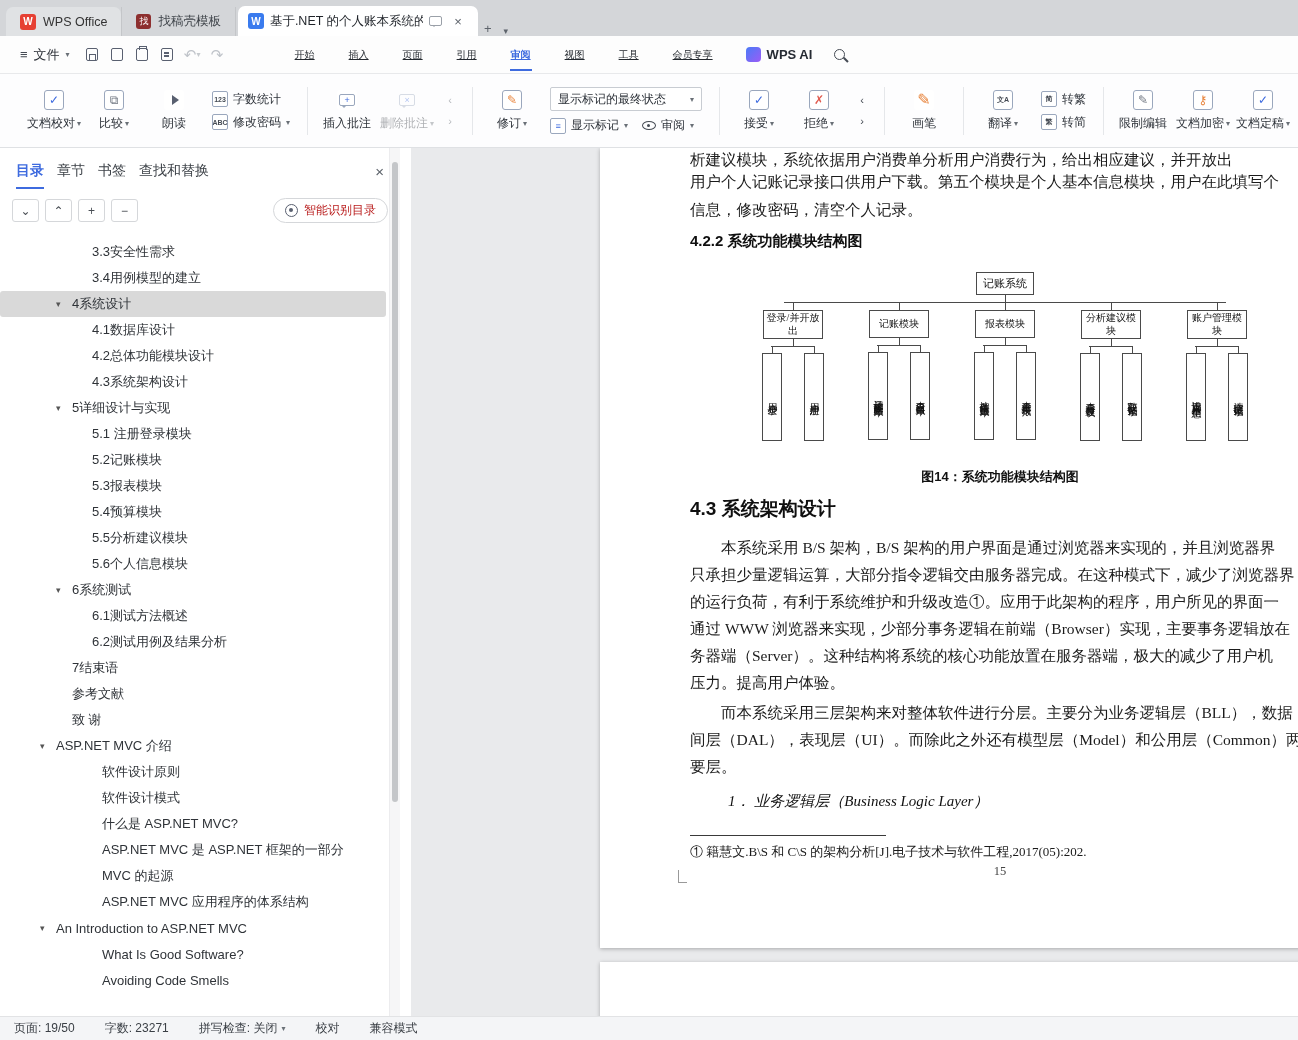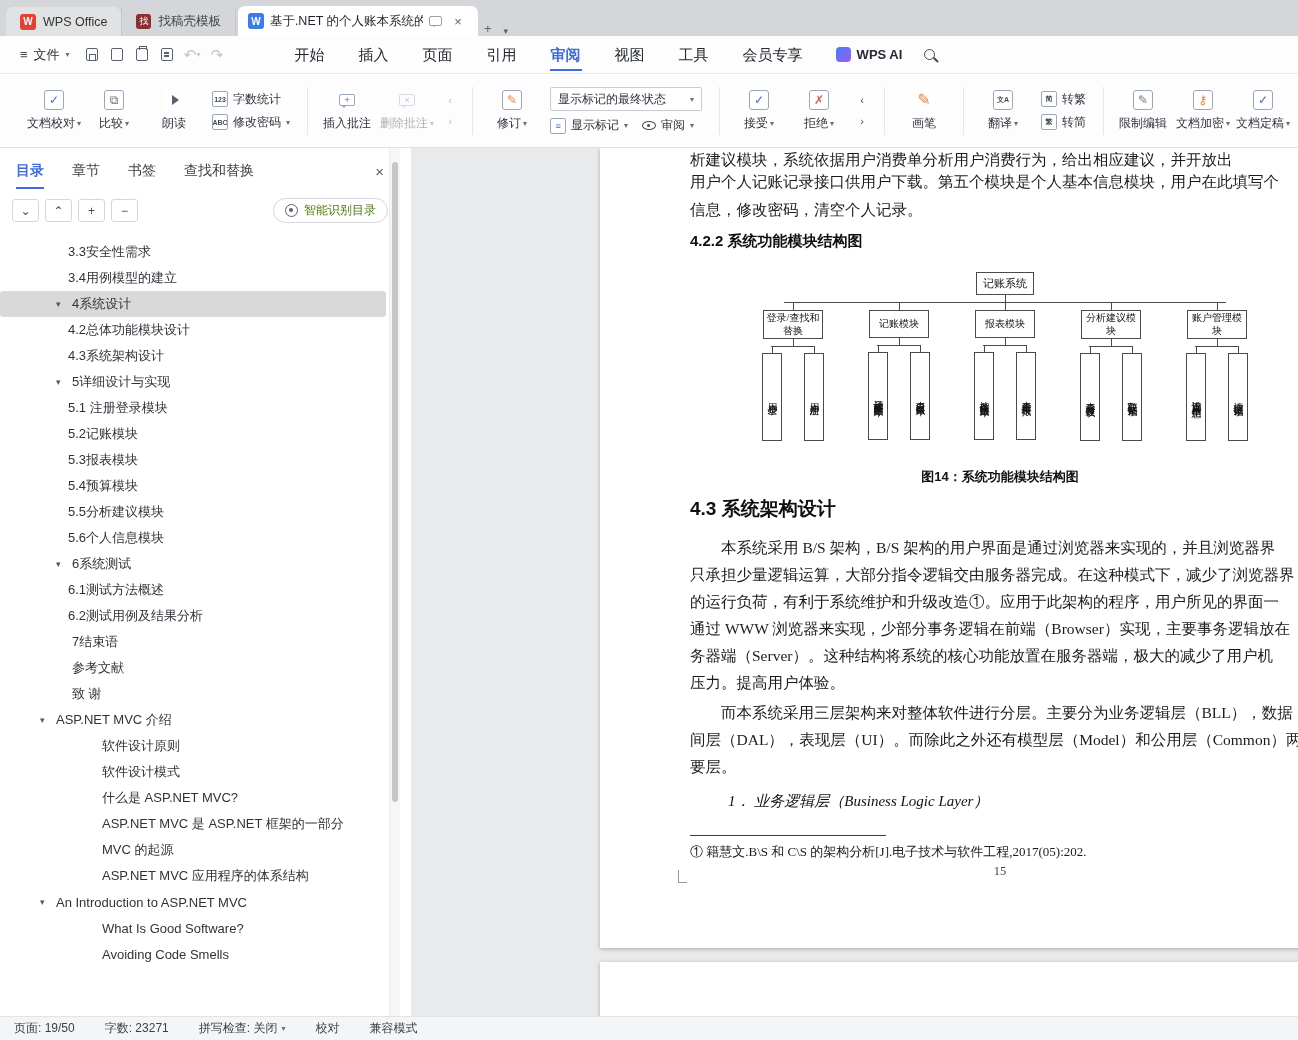--- a/index.html
+++ b/index.html
@@ -34,21 +34,21 @@
   .ham { font-size:13px; color:#454b54; }
   .qico { width:25px; height:24px; display:flex; align-items:center; justify-content:center;
     color:#596070; font-size:13px; }
   .qshape { width:12px; height:13px; border:1.3px solid #596070; border-radius:2px; position:relative; }
   .qshape.save::after { content:""; position:absolute; left:2px; top:5px; width:5px; height:5px; border:1.2px solid #596070; }
   .qshape.print::after { content:""; position:absolute; left:1.5px; top:-3px; width:6px; height:3px; border:1.2px solid #596070; border-bottom:none; }
   .qshape.prev::after { content:""; position:absolute; left:2px; top:3px; width:5px; height:1.5px; background:#596070; box-shadow:0 3px 0 #596070; }
   .undo,.redo { color:#bfc3c9; font-size:15px; display:flex; align-items:center; }
   .undo .car,.redo .car { font-size:8px; color:#c6cace; }
   .menus { display:flex; margin-left:48px; }
-  .mitem { padding:0 17px; height:38px; line-height:37px; font-size:15px; color:#24292f; position:relative; }
+  .mitem { padding:0 17px; height:38px; line-height:37px; font-size:10px; color:#24292f; position:relative;text-decoration:underline; }
   .mitem.active { color:#3e6bdf; font-weight:bold; }
   .mitem.active::after { content:""; position:absolute; left:16px; right:16px; bottom:3px; height:2px; background:#3e6bdf; }
   .wpsai { display:flex; align-items:center; gap:6px; margin-left:16px; font-size:13px; font-weight:bold; color:#262b33; }
   .aiico { width:15px; height:15px; border-radius:4px; background:linear-gradient(135deg,#4a7bf7,#9b5cf6); }
   .imag { width:11px; height:11px; border:1.6px solid #454b54; border-radius:50%; position:relative; margin-left:22px; }
   .imag::after { content:""; position:absolute; width:6px; height:1.6px; background:#454b54; right:-5px; bottom:-2px; transform:rotate(45deg); }
 
   
   .ribbon { height:74px; background:#fdfdfe; border-bottom:1px solid #dfe1e4;
     display:flex; align-items:center; padding-left:24px; overflow:hidden; }
@@ -73,37 +73,37 @@
     font-size:11px; color:#454b54; }
   .ibub2 { width:16px; height:12px; border:1.2px solid #9aa7bd; border-radius:2px; position:relative;
     display:flex; align-items:center; justify-content:center; font-size:9px; color:#3e6bdf; }
   .ibub2::after { content:""; position:absolute; left:2px; bottom:-5px; border:2.5px solid transparent; border-top-color:#9aa7bd; }
   .ieye { width:14px; height:9px; border:1.2px solid #454b54; border-radius:50%; position:relative; }
   .ieye::after { content:""; position:absolute; left:4px; top:1.8px; width:3.4px; height:3.4px; border-radius:50%; background:#454b54; }
   .ispk { width:0; height:0; border:5px solid transparent; border-left:7px solid #596070; margin-left:8px; }
 
   
   .sidebar { position:absolute; left:0; top:148px; width:400px; bottom:24px; background:#fff; overflow:hidden; }
-  .sbtabs { display:flex; align-items:center; height:46px; padding:0 16px; gap:28px; font-size:14px; color:#3c4147; }
+  .sbtabs { display:flex; align-items:center; height:46px; padding:0 16px; gap:13px; font-size:14px; color:#3c4147; }
   .sbtab { padding-bottom:0; }
   .sbtab.active { color:#3e6bdf; font-weight:bold; position:relative; }
   .sbtab.active::after { content:""; position:absolute; left:0; right:0; bottom:-9px; height:2px; background:#3e6bdf; }
   .sbclose { margin-left:auto; color:#5d636b; font-size:15px; }
   .sbctrl { display:flex; align-items:center; gap:6px; padding:4px 12px 0 12px; }
   .cbtn { width:27px; height:23px; border:1px solid #d5d7da; border-radius:3px; background:#fff;
     display:flex; align-items:center; justify-content:center; font-size:12px; color:#4a4f55; }
   .smartbtn { margin-left:auto; height:25px; border:1px solid #d5d7da; border-radius:13px; background:#fff;
-    display:flex; align-items:center; gap:6px; padding:0 11px; font-size:12px; color:#4d7c0f; }
+    display:flex; align-items:center; gap:6px; padding:0 11px; font-size:12px; color:#b91c1c; }
   .spark { width:13px; height:13px; border-radius:50%; border:1.4px solid #596070; position:relative; }
   .spark::after { content:""; position:absolute; left:3px; top:3px; width:4px; height:4px; border-radius:50%; background:#596070; }
   .outline { margin-top:16px; }
   .oi { height:26px; display:flex; align-items:center; font-size:13px; color:#2f3338;
     margin-right:14px; border-radius:3px; white-space:nowrap; overflow:hidden; }
   .oi .ct { width:16px; font-size:9px; color:#555; flex:none; }
-  .i0 { padding-left:40px; } .i1 { padding-left:56px; } .i2 { padding-left:52px; } .i3 { padding-left:86px; }
+  .i0 { padding-left:40px; } .i1 { padding-left:56px; } .i2 { padding-left:76px; } .i3 { padding-left:86px; }
   .oi.sel { background:#d9d9d9; }
   .sbscroll { position:absolute; right:0; top:0; bottom:0; width:11px; background:#f6f6f7; border-left:1px solid #ececee; }
   .thumb { position:absolute; left:2px; width:6px; border-radius:3px; background:#c4c6c9; top:14px; height:640px; }
 
   
   .docarea { position:absolute; left:411px; top:148px; right:0; bottom:24px; background:#e9eaec; overflow:hidden; }
   .page { position:absolute; left:189px; top:0; width:800px; height:800px; background:#fff;
     box-shadow:0 1px 4px rgba(0,0,0,.28); }
   .page2 { position:absolute; left:189px; top:814px; width:800px; height:60px; background:#fff;
     box-shadow:0 1px 4px rgba(0,0,0,.28); }
@@ -392,20 +392,24 @@
     <div class="oi i2">
         <span class="ct"></span>
         <span>3.4用例模型的建立</span>
       </div>
     <div class="oi i1 sel">
         <span class="ct">▾</span>
         <span>4系统设计</span>
       </div>
     <div class="oi i2">
         <span class="ct"></span>
+        <span>4.1数据库设计</span>
+      </div>
+    <div class="oi i2">
+        <span class="ct"></span>
         <span>4.2总体功能模块设计</span>
       </div>
     <div class="oi i2">
         <span class="ct"></span>
         <span>4.3系统架构设计</span>
       </div>
     <div class="oi i1">
         <span class="ct">▾</span>
         <span>5详细设计与实现</span>
       </div>
@@ -511,21 +515,21 @@
 
     <div class="h422">4.2.2 系统功能模块结构图</div>
 
     <div class="org">
       <div class="rootbox">记账系统</div>
       <div class="vs"></div>
       <div class="orghline"></div>
       <div class="orow">
         <div class="ocol">
           <div class="vs"></div>
-          <div class="mbox">登录/查找和替换</div>
+          <div class="mbox">登录/并开放出</div>
           <div class="vs"></div>
             <div class="lh"></div>
           <div class="lrow">
             <div class="lw">
                 <div class="vs"></div>
                 <div class="leaf">用户登录</div>
               </div>
             <div class="lw">
                 <div class="vs"></div>
                 <div class="leaf">用户注册</div>

